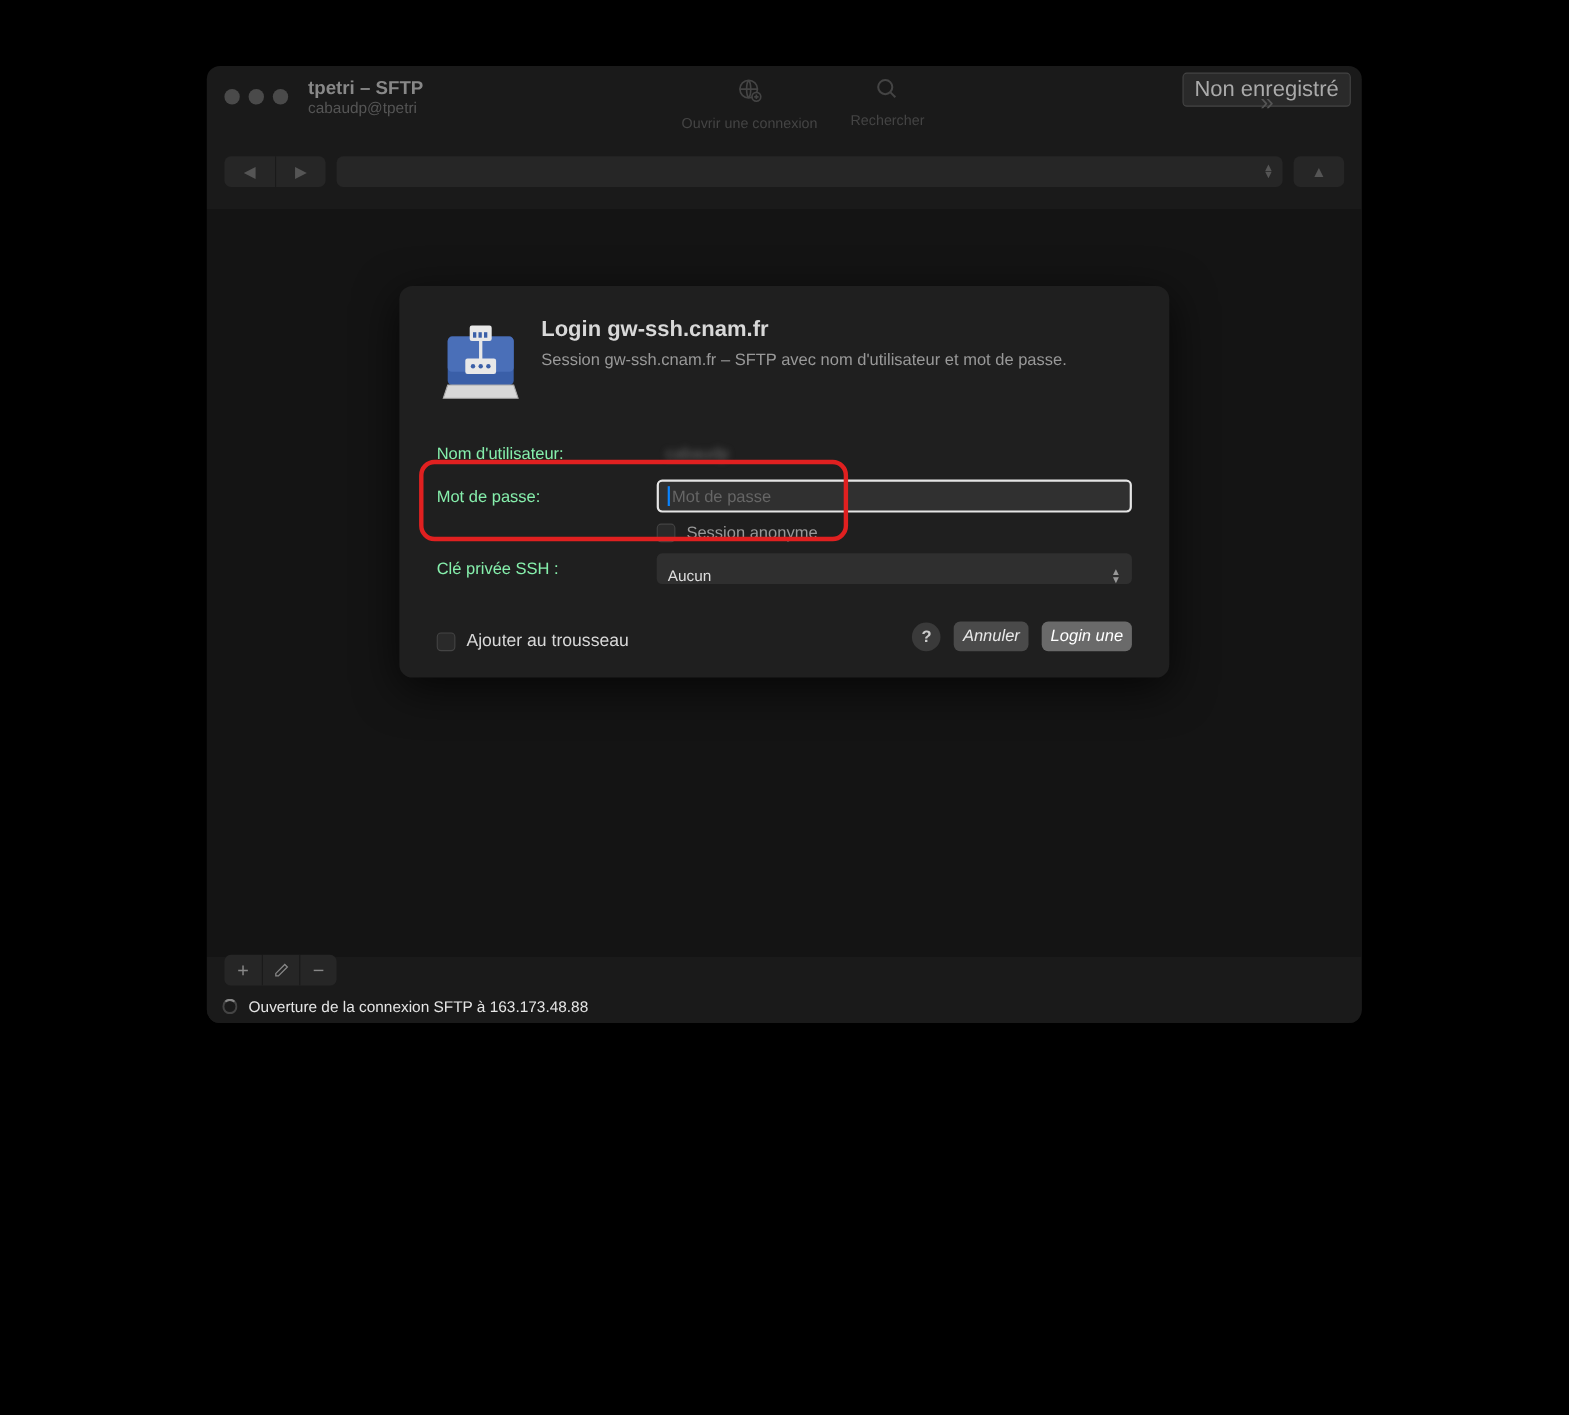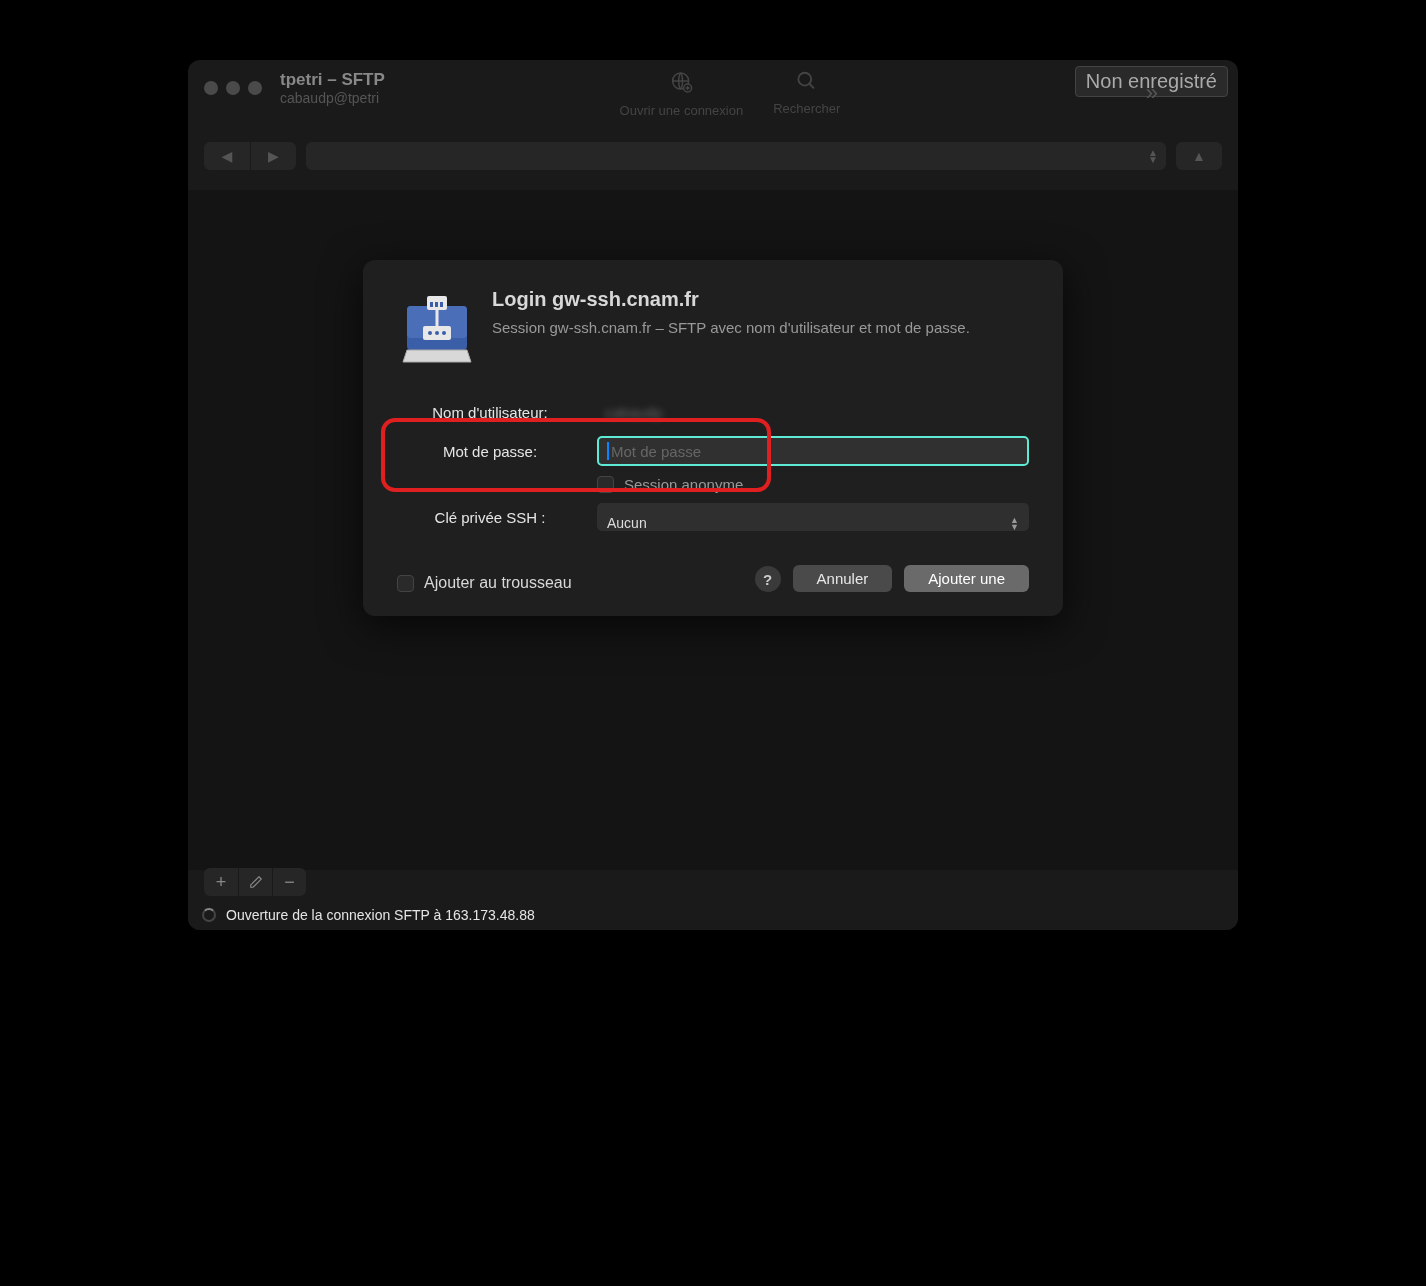--- a/index.html
+++ b/index.html
@@ -181,37 +181,37 @@
       font-size: 15px;
       line-height: 1.4;
     }
     .form-row {
       display: flex;
       align-items: center;
       margin-bottom: 10px;
     }
     .form-label {
       width: 200px;
-      text-align: center;
-      color: #e5e5e5;
+      text-align: left;
+      color: #86efac;
       font-size: 15px;
       padding-right: 14px;
     }
     .cursor-mark {
       display: inline-block;
       width: 2px;
       height: 18px;
       background: #0a84ff;
       vertical-align: middle;
       margin-right: 2px;
     }
     .password-wrap {
       flex: 1;
       background: #303030;
-      border: 2px solid #5eead4;
+      border: 2px solid #e5e5e5;
       border-radius: 5px;
       height: 30px;
       padding: 0 8px;
       display: flex;
       align-items: center;
       color: #666;
       font-size: 15px;
     }
     .username-display {
       flex: 1;
@@ -289,23 +289,24 @@
       align-items: center;
       justify-content: center;
       font-size: 15px;
       font-weight: 600;
     }
     .action-btn {
       background: #4a4a4a;
       color: #e8e8e8;
       border: none;
       border-radius: 6px;
-      padding: 5px 24px;
+      padding: 5px 8px;
       font-size: 15px;
       font-weight: 500;
+      font-style: italic;
     }
     .action-btn.primary {
       background: #6a6a6a;
       color: #fff;
     }
     .bottom-toolbar {
       position: absolute;
       bottom: 34px;
       left: 16px;
       display: flex;
@@ -454,21 +455,21 @@
       </div>
     </div>
 
     <div class="dialog-footer">
       <div class="keychain-row">
         <div class="checkbox"></div>
         <div class="checkbox-label" style="color:#d8d8d8;font-size:16px">Ajouter au trousseau</div>
       </div>
       <div class="help-btn">?</div>
       <button class="action-btn">Annuler</button>
-      <button class="action-btn primary">Ajouter une</button>
+      <button class="action-btn primary">Login une</button>
     </div>
 
     <div class="highlight-box"></div>
   </div>
 
   <div class="bottom-toolbar">
     <div class="bottom-btn">+</div>
     <div class="bottom-btn">
       <svg width="14" height="14" viewBox="0 0 24 24" fill="none" stroke="#888" stroke-width="2">
           <path d="M17 3l4 4L7 21H3v-4L17 3z"></path>

